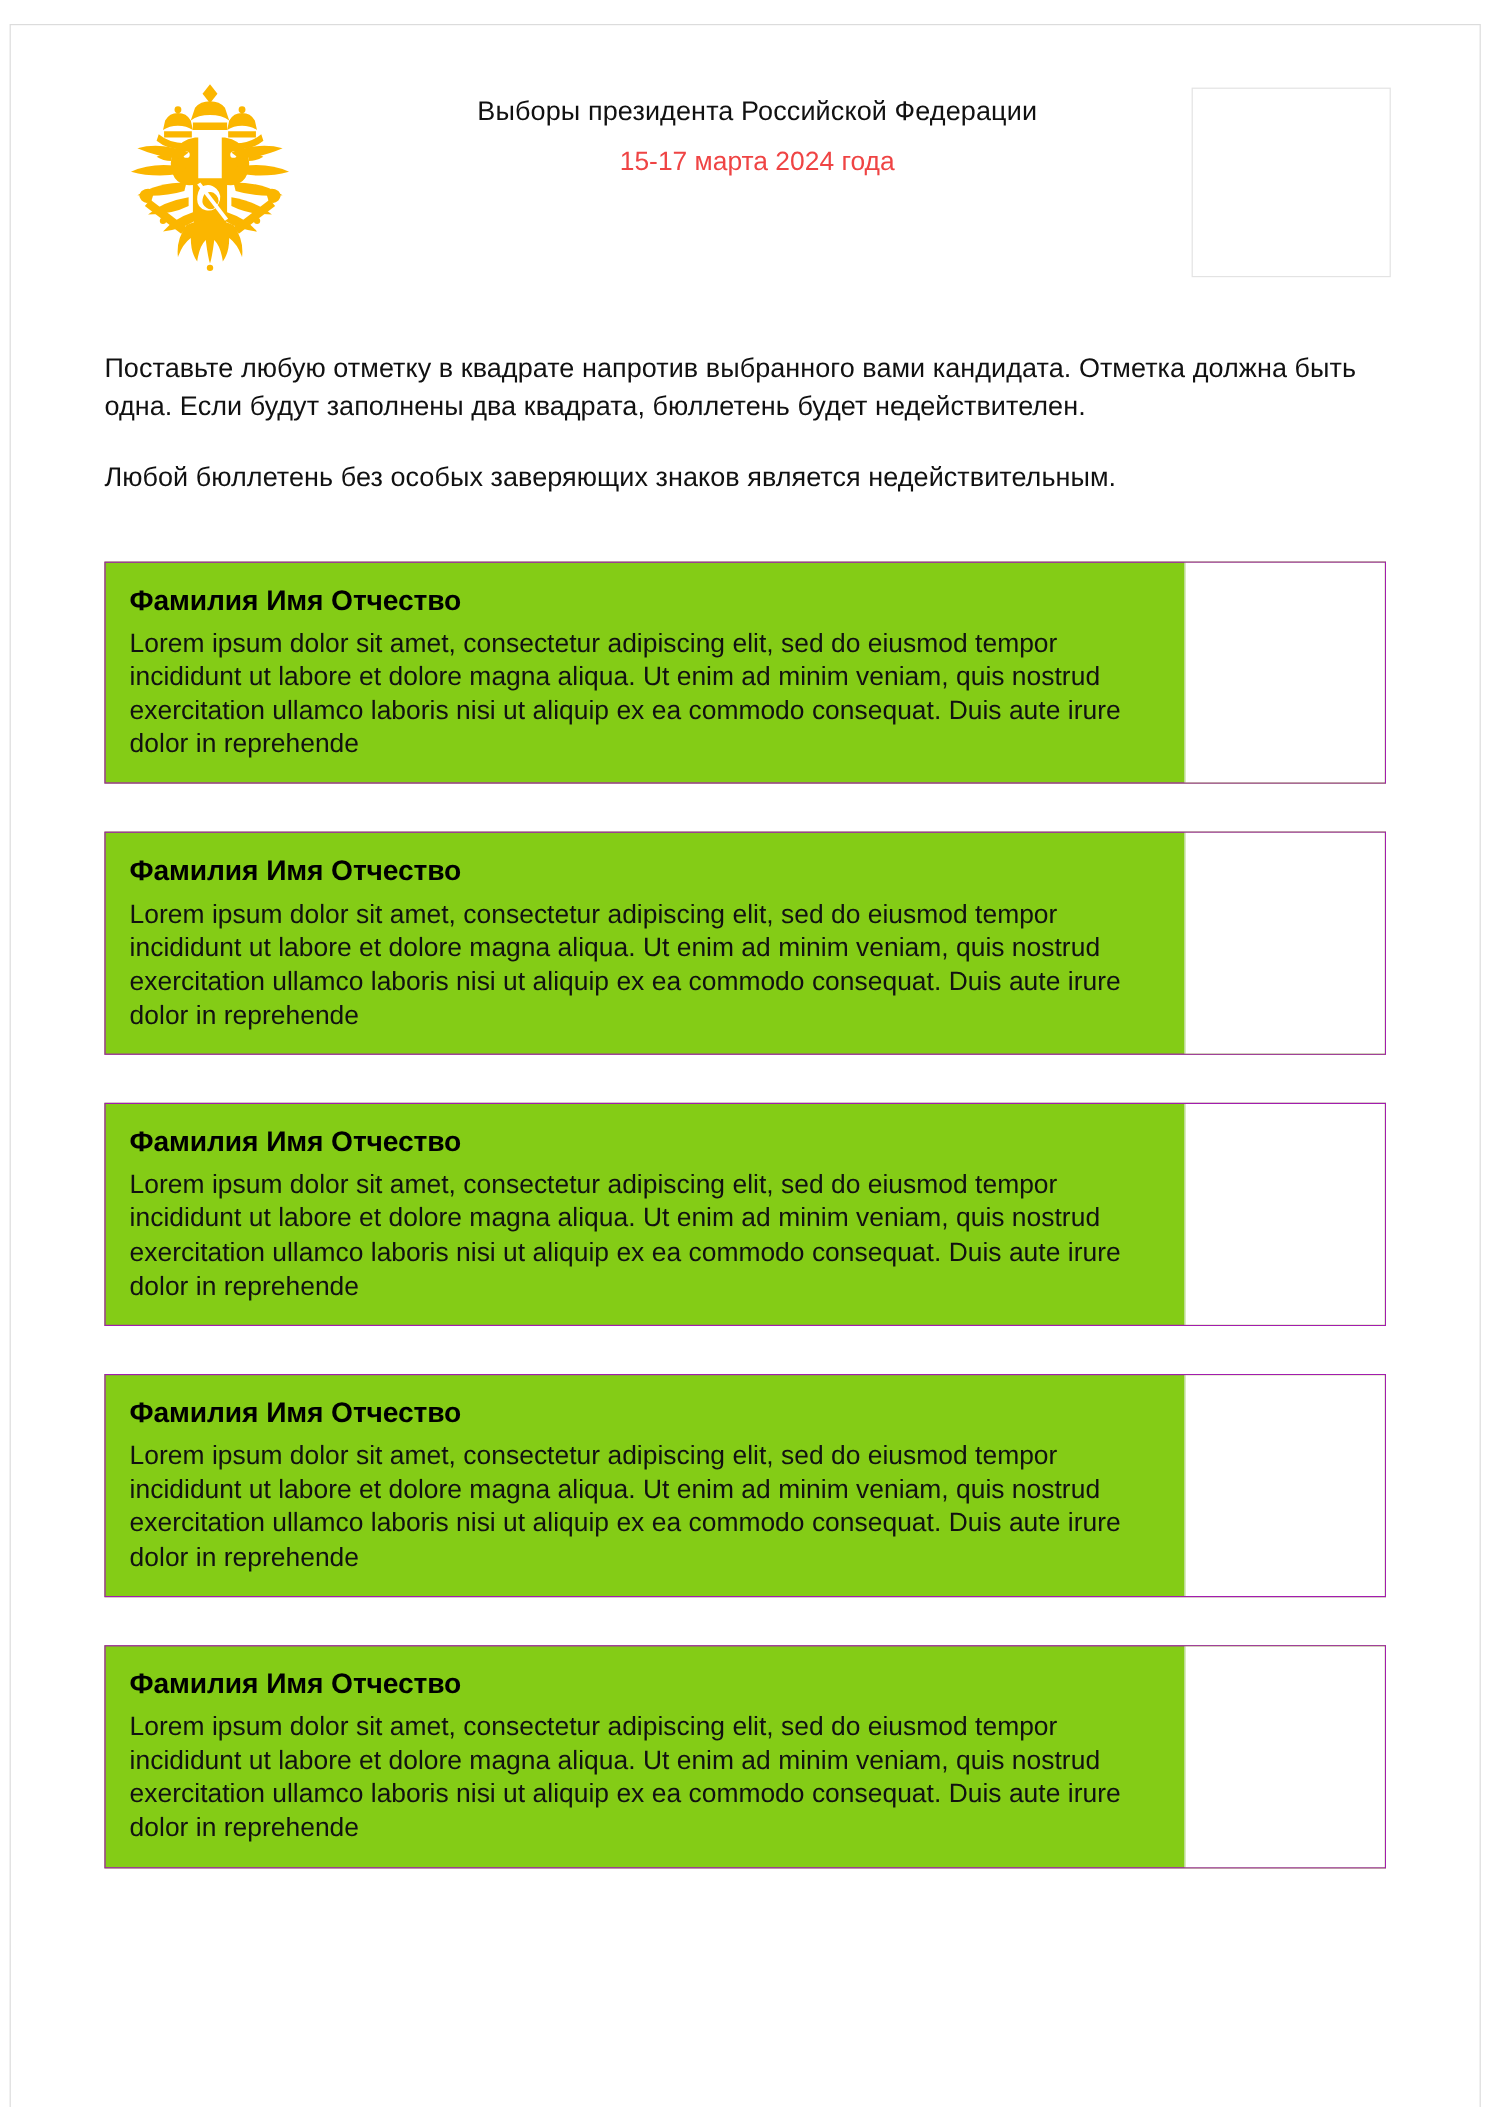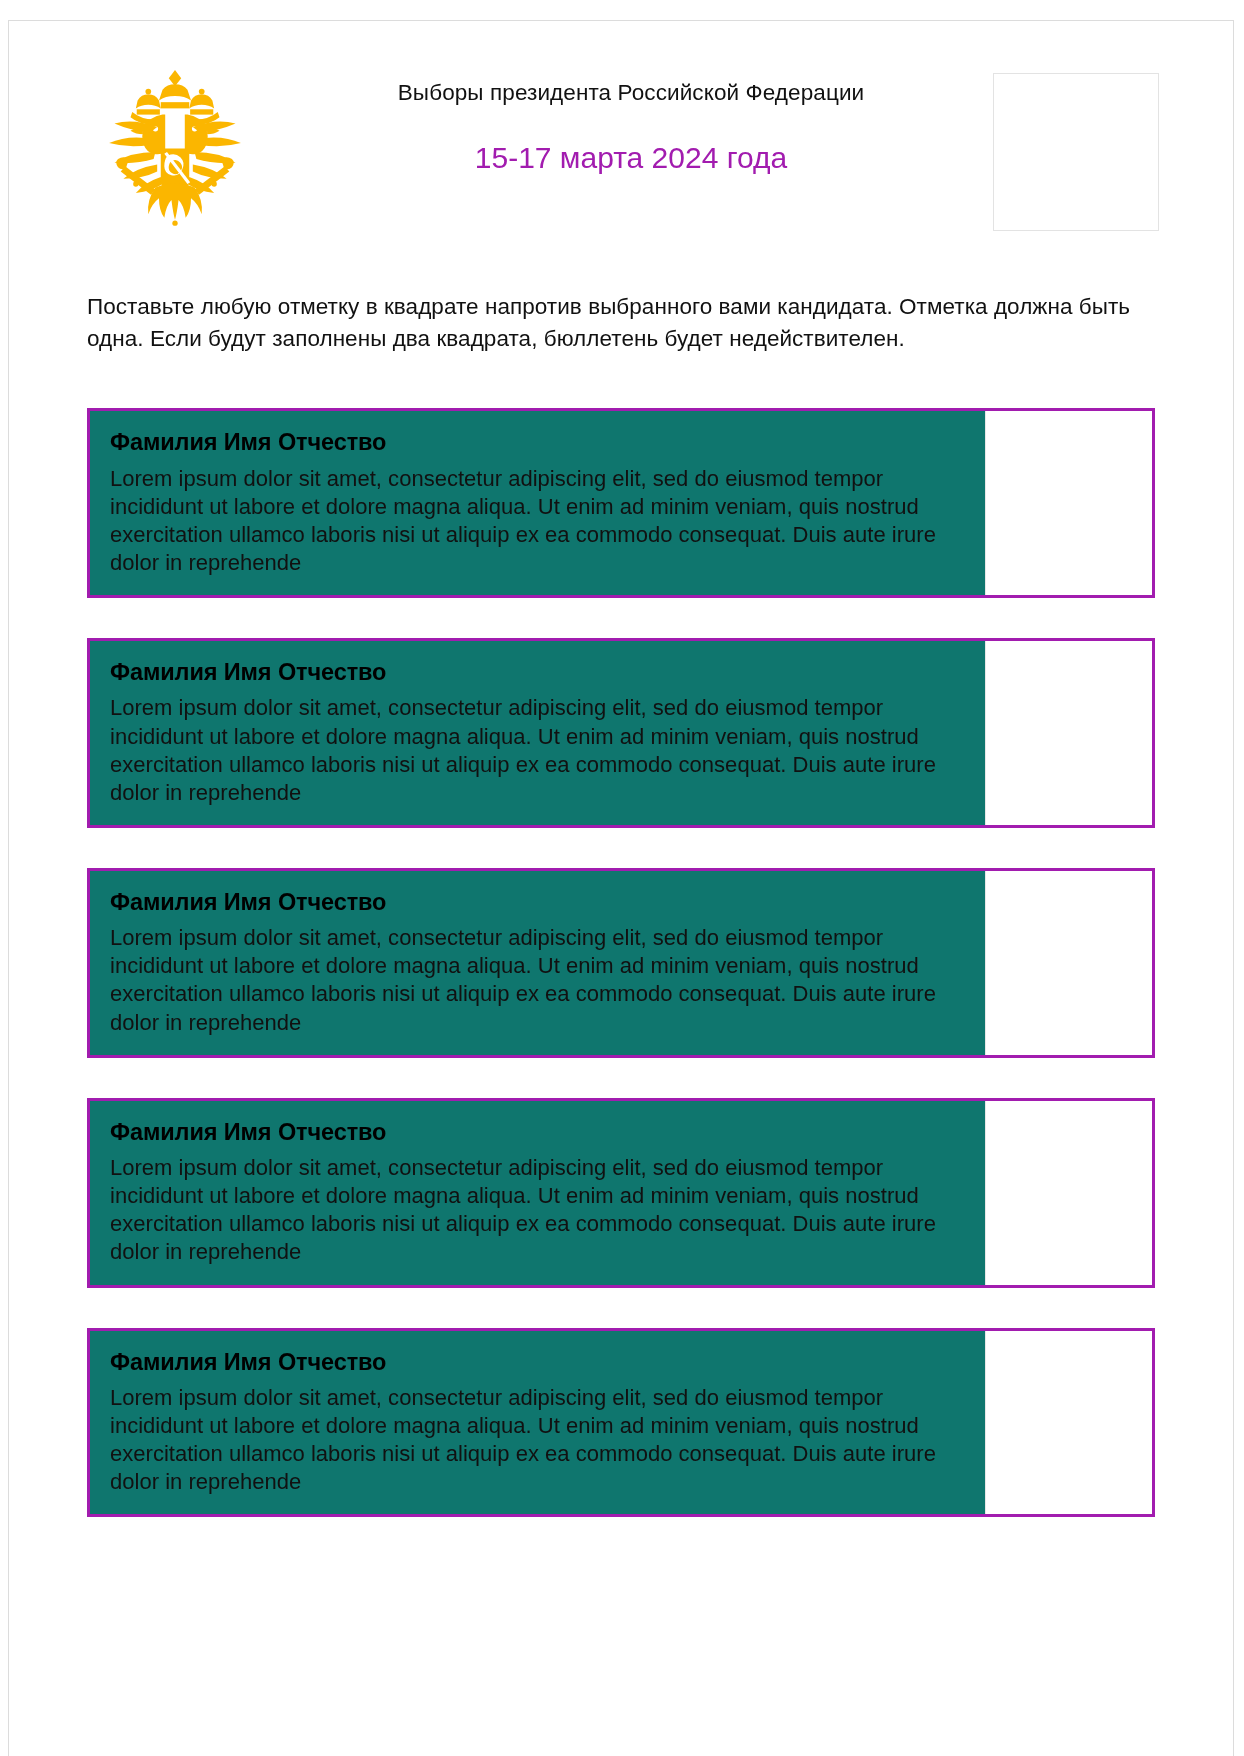--- a/index.html
+++ b/index.html
@@ -60,23 +60,23 @@
   }
   .header-title {
     font-size: 43px;
     font-weight: 700;
     color: #000000;
     margin-top: 22px;
     letter-spacing: -0.3px;
     line-height: 1.15;
   }
   .header-date {
-    font-size: 30px;
-    color: #a21caf;
-    margin-top: 34px;
+    font-size: 22px;
+    color: #ef4444;
+    margin-top: 16px;
     line-height: 1.2;
   }
 
   .stamp-box {
     flex: 0 0 166px;
     width: 166px;
     height: 158px;
     border: 1px solid #e3e3e3;
     background: #ffffff;
     box-sizing: border-box;
@@ -98,22 +98,22 @@
   }
   .instructions p:last-child { margin-bottom: 0; }
 
   
   .candidates {
     margin-top: 53px;
     padding: 0 6px;
   }
   .candidate-card {
     display: flex;
-    border: 3px solid #a21caf;
-    background: #0f766e;
+    border: 1px solid #a21caf;
+    background: #84cc16;
     box-sizing: border-box;
     margin-bottom: 40px;
   }
   .candidate-card:last-child { margin-bottom: 0; }
 
   .candidate-body {
     flex: 1 1 auto;
     padding: 17px 20px 18px 20px;
     border-right: 1px solid #e7e7e7;
   }
@@ -209,20 +209,21 @@
       <div class="header-titles">
         <div class="header-kicker">Выборы президента Российской Федерации</div>
         <div class="header-date">15-17 марта 2024 года</div>
       </div>
 
       <div class="stamp-box"></div>
     </div>
 
     <div class="instructions">
       <p>Поставьте любую отметку в квадрате напротив выбранного вами кандидата. Отметка должна быть одна. Если будут заполнены два квадрата, бюллетень будет недействителен.</p>
+      <p>Любой бюллетень без особых заверяющих знаков является недействительным.</p>
     </div>
 
     <div class="candidates">
 
       <div class="candidate-card">
         <div class="candidate-body">
           <div class="candidate-name">Фамилия Имя Отчество</div>
           <div class="candidate-desc">Lorem ipsum dolor sit amet, consectetur adipiscing elit, sed do eiusmod tempor incididunt ut labore et dolore magna aliqua. Ut enim ad minim veniam, quis nostrud exercitation ullamco laboris nisi ut aliquip ex ea commodo consequat. Duis aute irure dolor in reprehende</div>
         </div>
         <div class="candidate-checkbox"></div>

